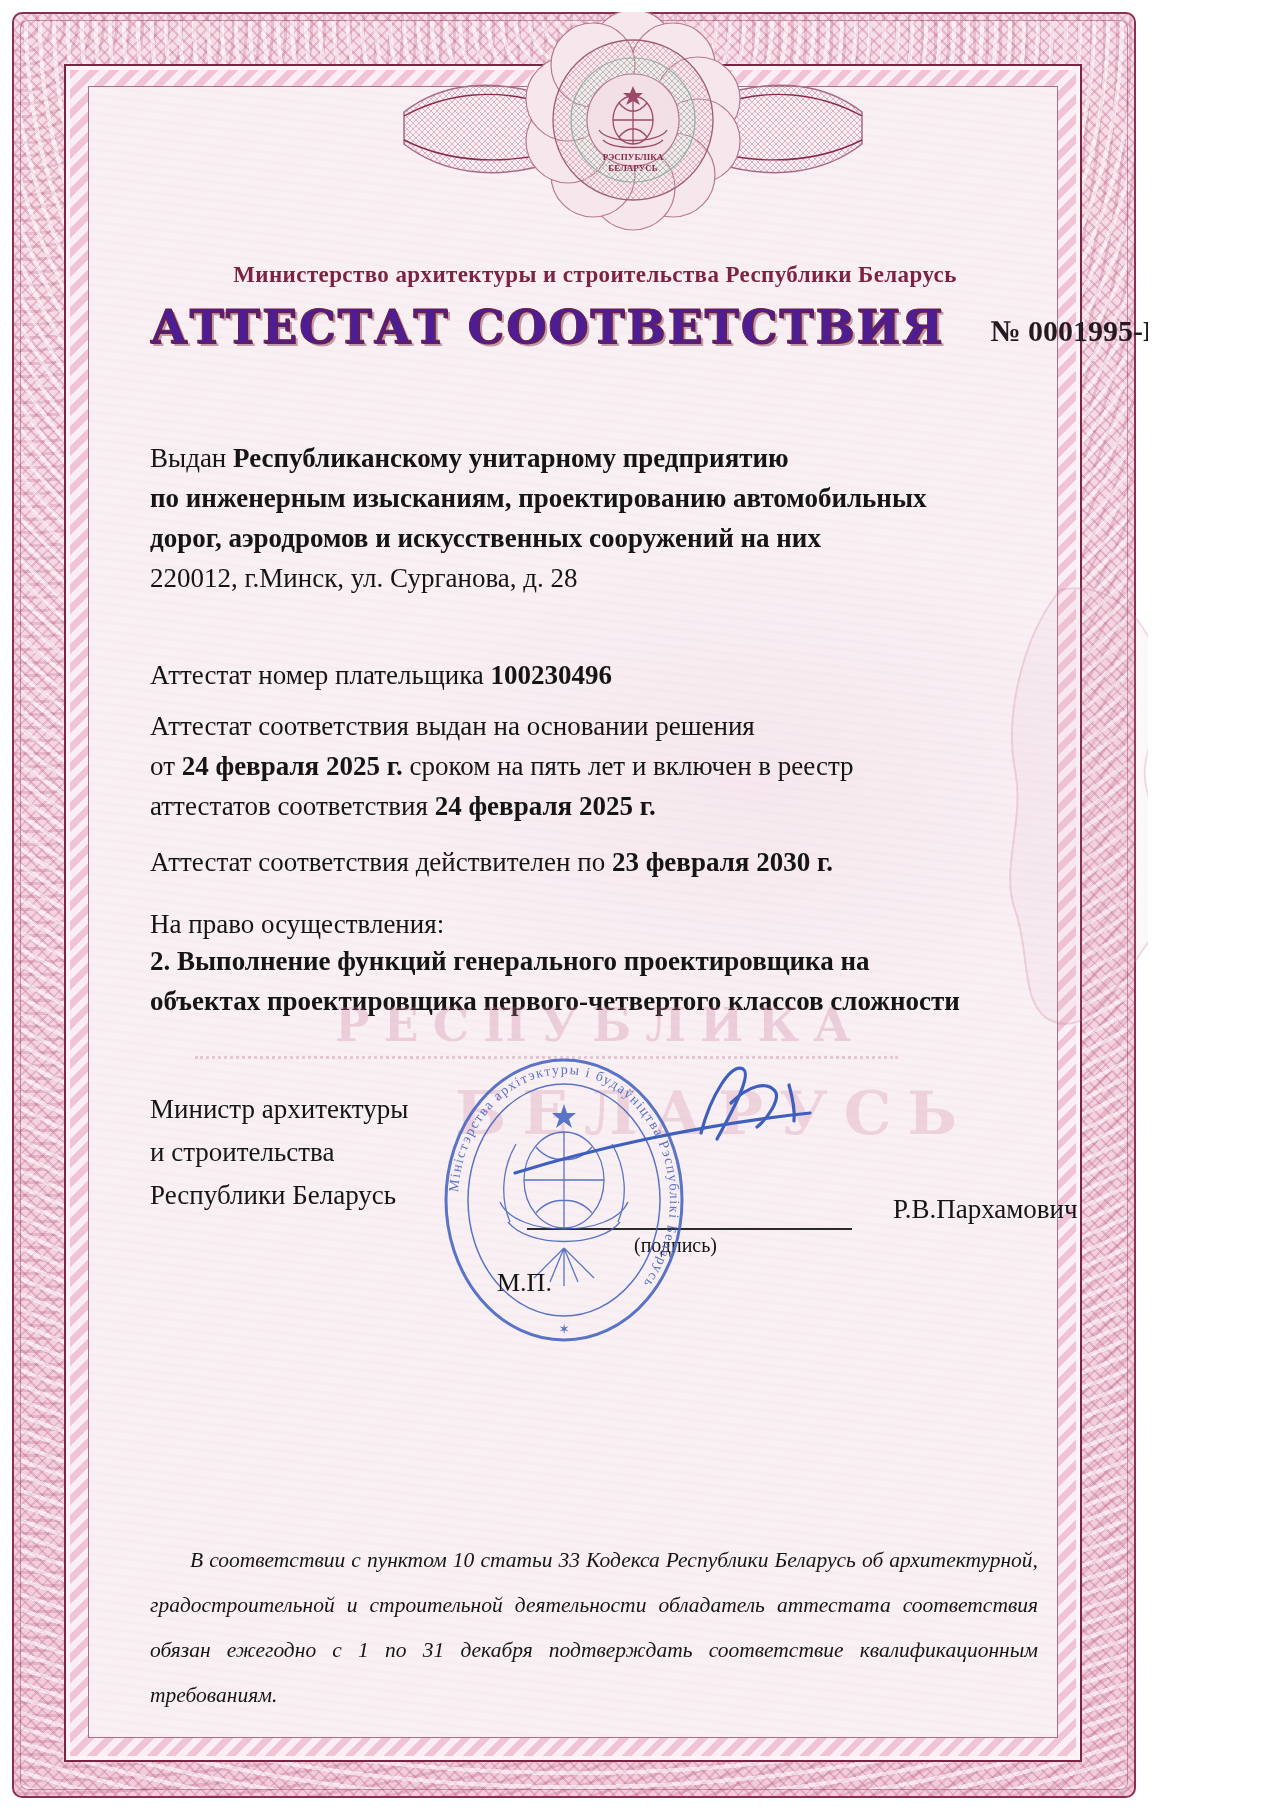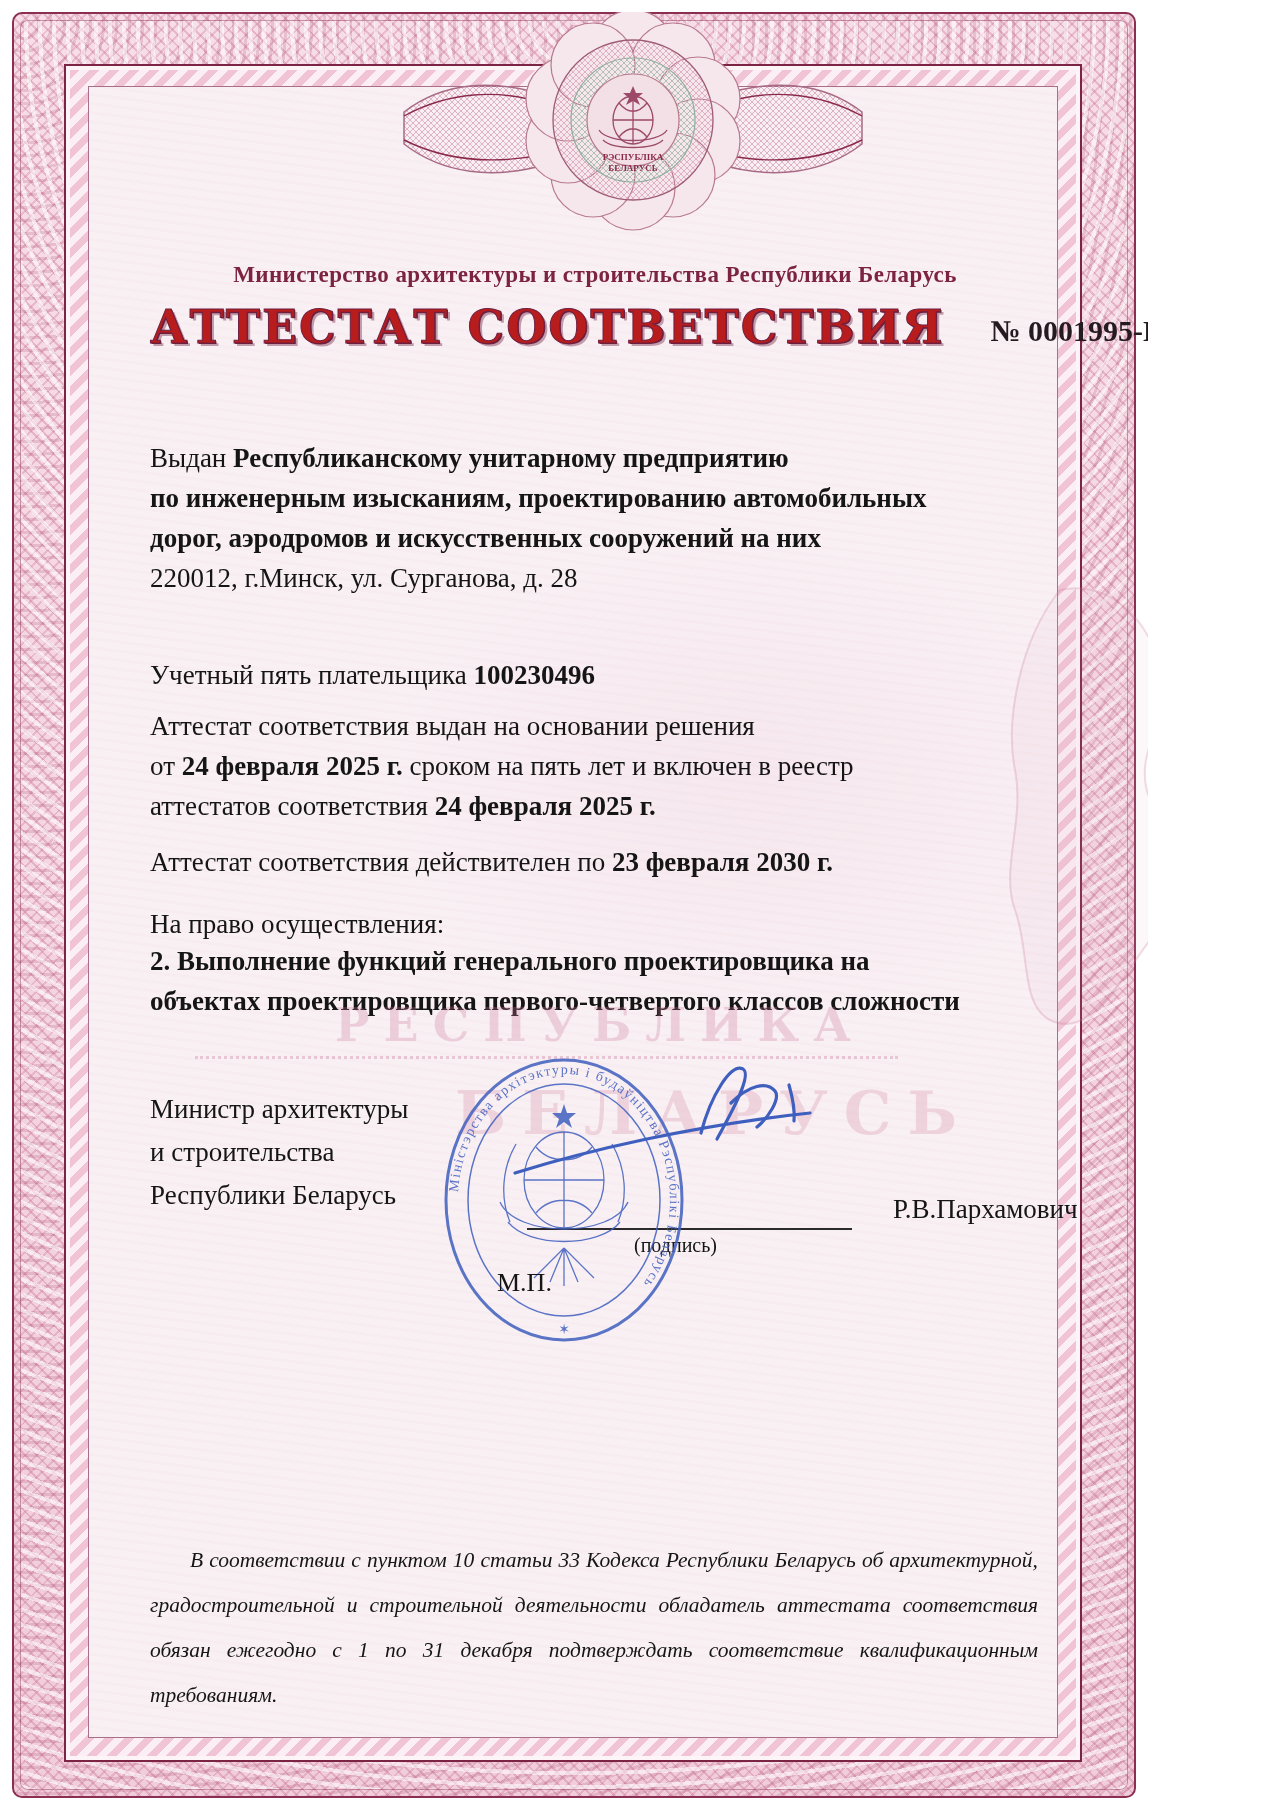--- a/index.html
+++ b/index.html
@@ -26,21 +26,21 @@
       background:
         radial-gradient(ellipse 620px 420px at 68% 42%, rgba(233,198,212,.20), transparent 60%),
         repeating-linear-gradient(7deg, rgba(225,190,205,.07) 0 3px, transparent 3px 9px),
         #f9f0f4;}
 
   
   .ministry{position:absolute;left:150px;width:890px;top:262px;text-align:center;
       font-weight:700;font-size:23px;color:#7d2342;letter-spacing:.4px;}
   .title-row{position:absolute;left:150px;width:960px;top:300px;display:flex;align-items:flex-end;gap:46px;}
   .cert-title{font-family:"DejaVu Serif",serif;font-weight:700;font-size:46px;letter-spacing:2px;
-      color:#b91c1c;-webkit-text-stroke:1px #6d2040;
+      color:#4c1d95;-webkit-text-stroke:1px #6d2040;
       text-shadow:3px 3px 0 rgba(109,32,64,.40),1px 1px 0 #6d2040;white-space:nowrap;}
   .cert-number{font-weight:700;font-size:30px;color:#241a1f;white-space:nowrap;padding-bottom:6px;}
 
   .col{position:absolute;left:150px;width:890px;}
   .tline{font-size:27px;line-height:40px;}
   .b{font-weight:700;}
   .para1{top:438px;} .payer{top:655px;} .basis{top:706px;} .valid{top:842px;}
   .rights-label{top:904px;font-size:27px;line-height:40px;}
   .rights{top:941px;}
 
@@ -141,21 +141,21 @@
     <div class="cert-number">№ 0001995-ГП</div>
   </div>
 
   <div class="col para1">
       <div class="tline"><span>Выдан </span><span class="b">Республиканскому унитарному предприятию</span></div>
       <div class="tline"><span class="b">по инженерным изысканиям, проектированию автомобильных</span></div>
       <div class="tline"><span class="b">дорог, аэродромов и искусственных сооружений на них</span></div>
       <div class="tline"><span>220012, г.Минск, ул. Сурганова, д. 28</span></div>
     </div>
   <div class="col payer">
-      <div class="tline"><span>Учетный пять плательщика </span><span class="b">100230496</span></div>
+      <div class="tline"><span>Аттестат номер плательщика </span><span class="b">100230496</span></div>
     </div>
   <div class="col basis">
       <div class="tline"><span>Аттестат соответствия выдан на основании решения</span></div>
       <div class="tline"><span>от </span><span class="b">24 февраля 2025 г.</span><span> сроком на пять лет и включен в реестр</span></div>
       <div class="tline"><span>аттестатов соответствия </span><span class="b">24 февраля 2025 г.</span></div>
     </div>
   <div class="col valid">
       <div class="tline"><span>Аттестат соответствия действителен по </span><span class="b">23 февраля 2030 г.</span></div>
     </div>
   <div class="col rights-label">На право осуществления:</div>

